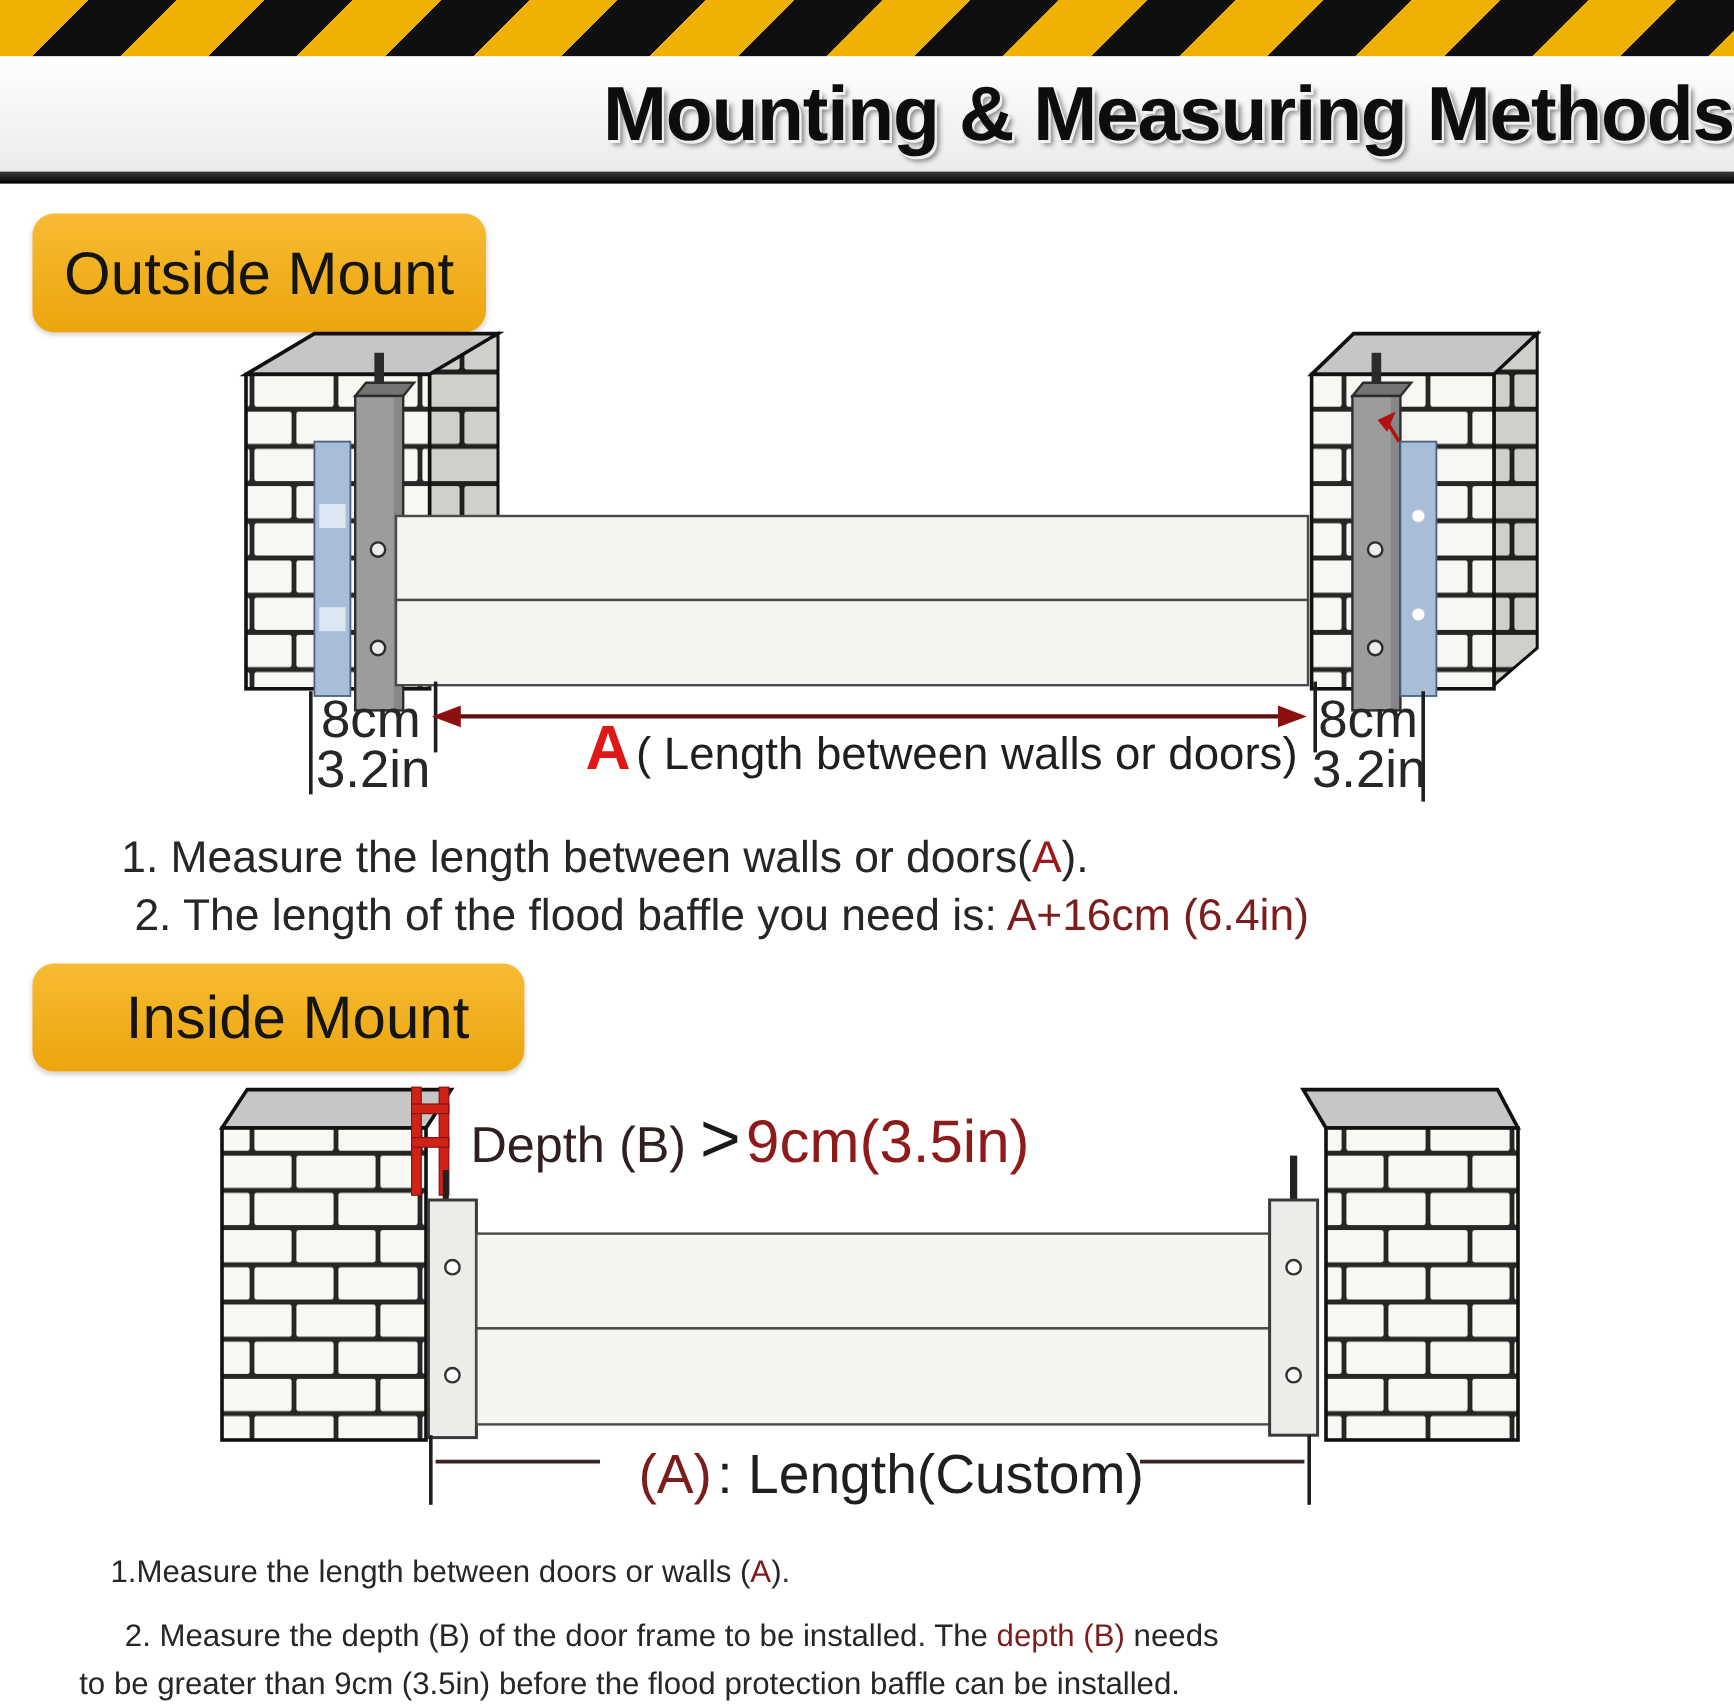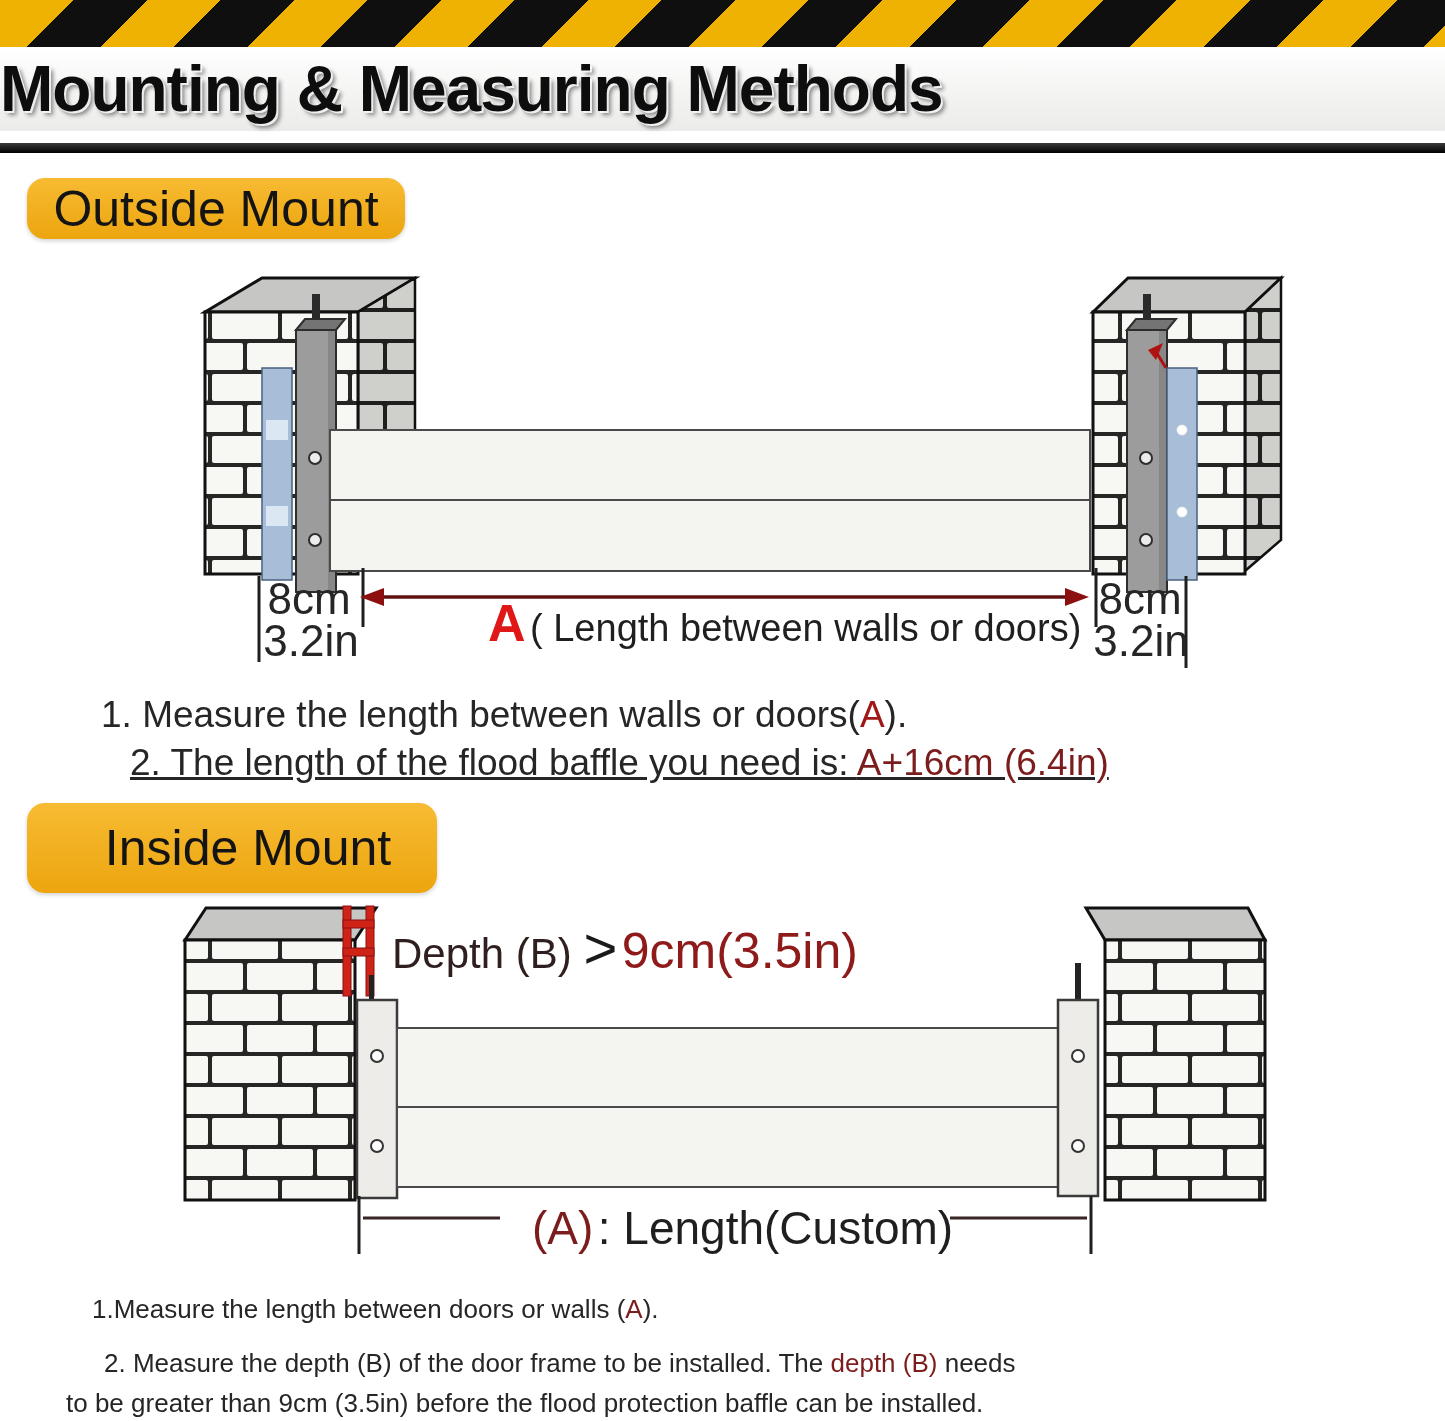--- a/index.html
+++ b/index.html
@@ -2,34 +2,34 @@
 <html><head>
 <meta charset="utf-8">
 <style>
   html,body{margin:0;padding:0;background:#ffffff;}
   #page{position:relative;width:1445px;height:1421px;background:#ffffff;overflow:hidden;
         font-family:"Liberation Sans", sans-serif;}
 
   
   .stripes{position:absolute;top:0;left:0;width:100%;height:47px;
            background:repeating-linear-gradient(135deg,#efb203 0 52px,#0f0f0f 52px 104px);}
-  .titlebar{position:absolute;top:47px;left:0;width:100%;height:84px;
+  .titlebar{position:absolute;top:47px;left:0;width:100%;height:96px;
             background:linear-gradient(#ffffff,#ebebe9);
-            display:flex;align-items:center;justify-content:flex-start;}
+            display:flex;align-items:center;justify-content:flex-end;}
   .titlebar h1{margin:0;font-size:64px;font-weight:bold;color:#0d0d0d;letter-spacing:-1px;
                text-shadow:2px 2px 0 rgba(255,255,255,.85), 4px 4px 4px rgba(0,0,0,.45);}
   .blackbar{position:absolute;top:143px;left:0;width:100%;height:10px;
             background:linear-gradient(#3a3a3a,#000000);}
 
   
   .badge{position:absolute;left:27px;width:378px;border-radius:18px;
          background:linear-gradient(#f7bb33,#eca50e);
          display:flex;align-items:center;justify-content:center;
          font-size:50px;color:#141414;box-shadow:0 2px 4px rgba(0,0,0,.18);}
-  .badge.outside{top:178px;height:61px;}
+  .badge.outside{top:178px;height:99px;}
   .badge.inside{top:803px;height:90px;padding-left:32px;}
 
   
   svg{position:absolute;left:0;display:block;}
   #d1{top:265px;}
   #d2{top:893px;}
 
   
   .step{position:absolute;white-space:nowrap;color:#262626;}
   .step.out{font-size:37px;}
@@ -132,21 +132,21 @@
       <line x1="1096" y1="568" x2="1096" y2="627" stroke="#1f1f1f" stroke-width="3"></line>
       <line x1="1186" y1="576" x2="1186" y2="668" stroke="#1f1f1f" stroke-width="3"></line>
       <text x="1140" y="614" text-anchor="middle" font-size="44" fill="#262626"><tspan>8cm</tspan></text>
       <text x="1141" y="656" text-anchor="middle" font-size="44" fill="#262626"><tspan>3.2in</tspan></text>
     </g>
   </svg>
 
   <div class="step out" style="left:101px;top:694px;">
     <span>1. Measure the length between walls or doors(</span><span class="bright-red">A</span><span>).</span>
   </div>
-  <div class="step out" style="left:130px;top:742px;text-decoration:underline;">
+  <div class="step out" style="left:112px;top:742px;">
     <span>2. The length of the flood baffle you need is: </span><span class="red">A+16cm (6.4in)</span>
   </div>
 
   <div class="badge inside">
     <span>Inside Mount</span>
   </div>
 
   <svg id="d2" width="1445" height="377" viewBox="0 893 1445 377">
     <defs>
       <pattern id="bricksB" width="70" height="62" patternUnits="userSpaceOnUse">

